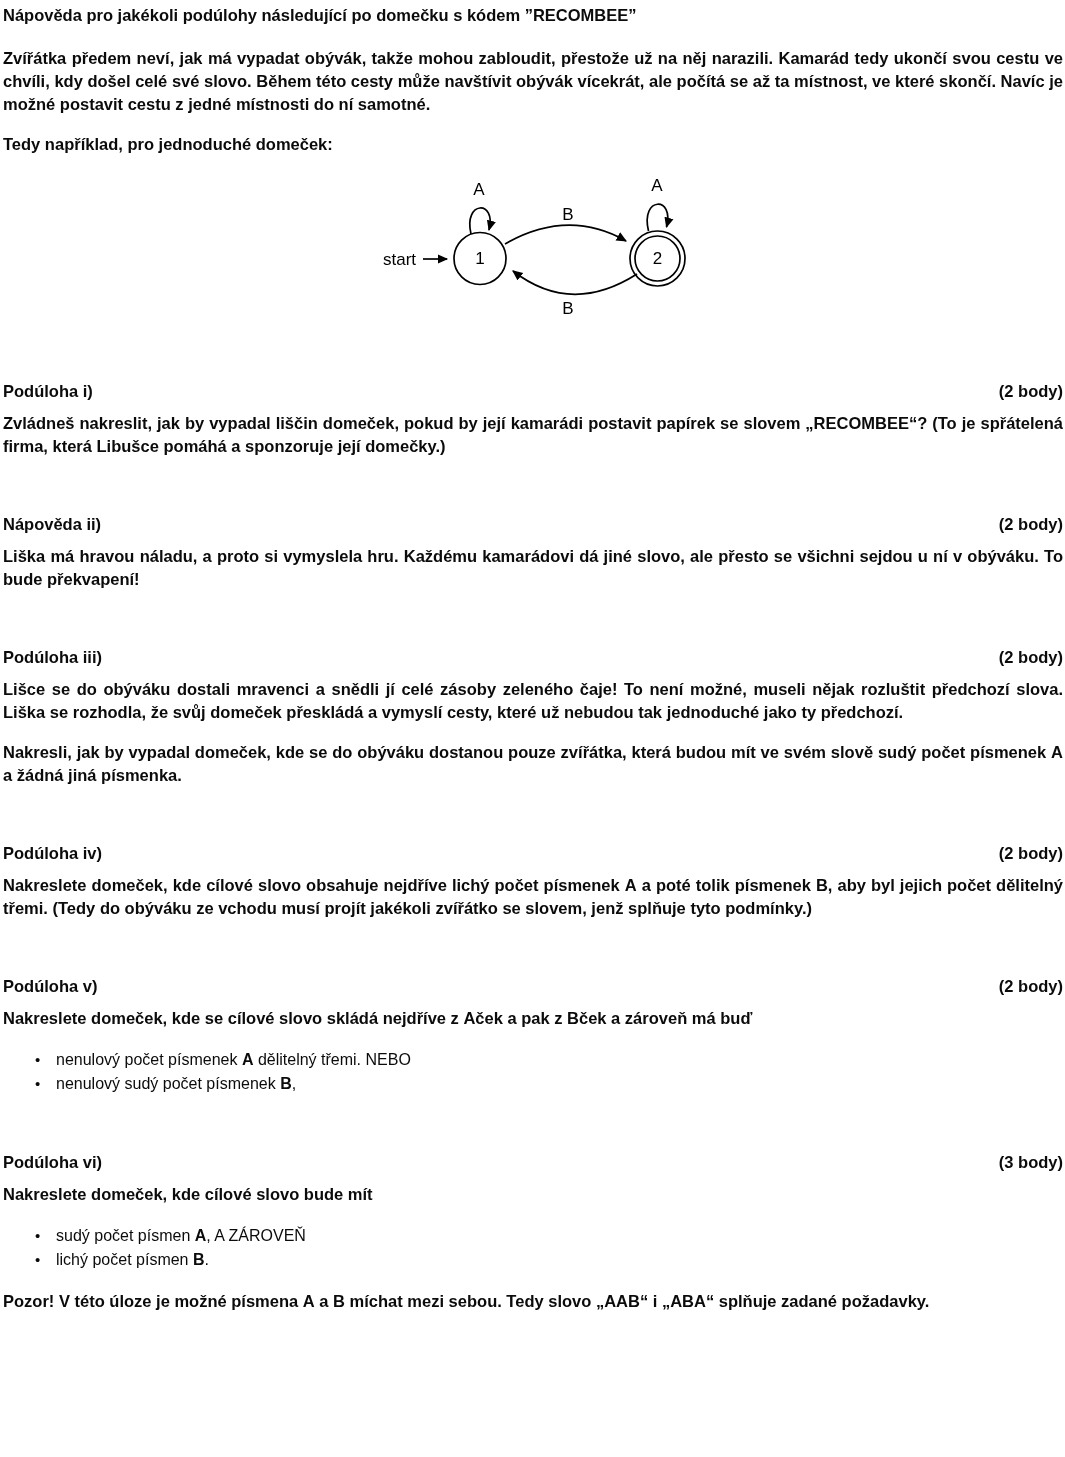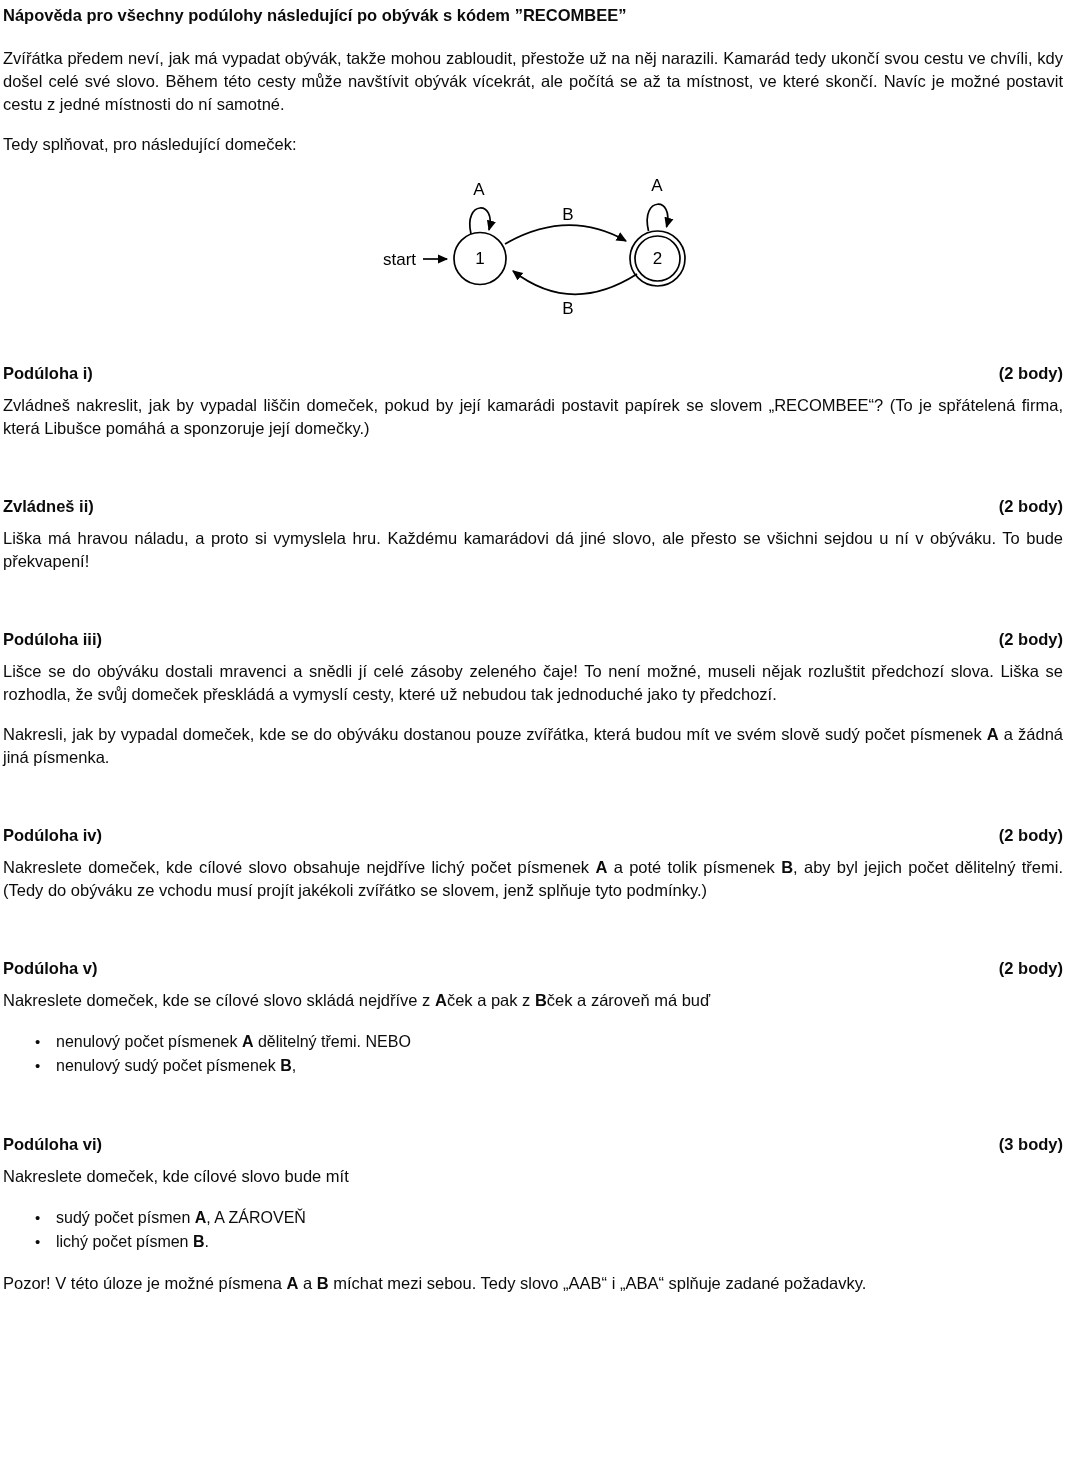--- a/index.html
+++ b/index.html
@@ -21,29 +21,30 @@
     font-size: 16.5px;
     font-weight: bold;
     line-height: 22px;
     margin: 0;
   }
   p {
     font-size: 16.5px;
     line-height: 23px;
     margin: 17px 0 0 0;
     text-align: justify;
+    font-weight: bold;
   }
   p.intro { margin-top: 21px; }
   svg.automaton {
     display: block;
     margin: 12px auto 16px auto;
   }
   p.after-diagram { margin-top: 0; }
   .task { margin-top: 55px; }
-  .task.first { margin-top: 42px; }
+  .task.first { margin-top: 60px; }
   .task-head {
     display: flex;
     justify-content: space-between;
     align-items: baseline;
   }
   .task-head h2, .task-head .points {
     font-size: 16.5px;
     font-weight: bold;
     line-height: 23px;
     margin: 0;
@@ -68,25 +69,25 @@
     font-size: 15px;
   }
   p.after-list { margin-top: 18px; }
   svg text { font-family: "Liberation Sans", "DejaVu Sans", sans-serif; }
 </style>
 </head>
 <body>
 
 <div class="page">
 
-  <h1>Nápověda pro všechny podúlohy následující po obývák s kódem ”RECOMBEE”</h1>
+  <h1>Nápověda pro jakékoli podúlohy následující po domečku s kódem ”RECOMBEE”</h1>
 
   <p class="intro">Zvířátka předem neví, jak má vypadat obývák, takže mohou zabloudit, přestože už na něj narazili. Kamarád tedy ukončí svou cestu ve chvíli, kdy došel celé své slovo. Během této cesty může navštívit obývák vícekrát, ale počítá se až ta místnost, ve které skončí. Navíc je možné postavit cestu z jedné místnosti do ní samotné.</p>
 
-  <p>Tedy splňovat, pro následující domeček:</p>
+  <p>Tedy například, pro jednoduché domeček:</p>
 
   <svg class="automaton" width="330" height="152" viewBox="0 0 330 152">
     <defs>
       <marker id="arrow" viewBox="0 0 10 10" refX="8.5" refY="5" markerWidth="6.5" markerHeight="6.5" orient="auto">
         <path d="M0,0.8 L9.5,5 L0,9.2 z" fill="#000"></path>
       </marker>
     </defs>
     <g fill="none" stroke="#000" stroke-width="1.7">
       <line x1="55" y1="91" x2="79" y2="91" marker-end="url(#arrow)"></line>
       <circle cx="112" cy="90.5" r="26"></circle>
@@ -112,21 +113,21 @@
   <section class="task first">
     <div class="task-head">
       <h2>Podúloha i)</h2>
       <span class="points">(2 body)</span>
     </div>
     <p>Zvládneš nakreslit, jak by vypadal liščin domeček, pokud by její kamarádi postavit papírek se slovem „RECOMBEE“? (To je spřátelená firma, která Libušce pomáhá a sponzoruje její domečky.)</p>
   </section>
 
   <section class="task">
     <div class="task-head">
-      <h2>Zvládneš ii)</h2>
+      <h2>Nápověda ii)</h2>
       <span class="points">(2 body)</span>
     </div>
     <p>Liška má hravou náladu, a proto si vymyslela hru. Každému kamarádovi dá jiné slovo, ale přesto se všichni sejdou u ní v obýváku. To bude překvapení!</p>
   </section>
 
   <section class="task">
     <div class="task-head">
       <h2>Podúloha iii)</h2>
       <span class="points">(2 body)</span>
     </div>

